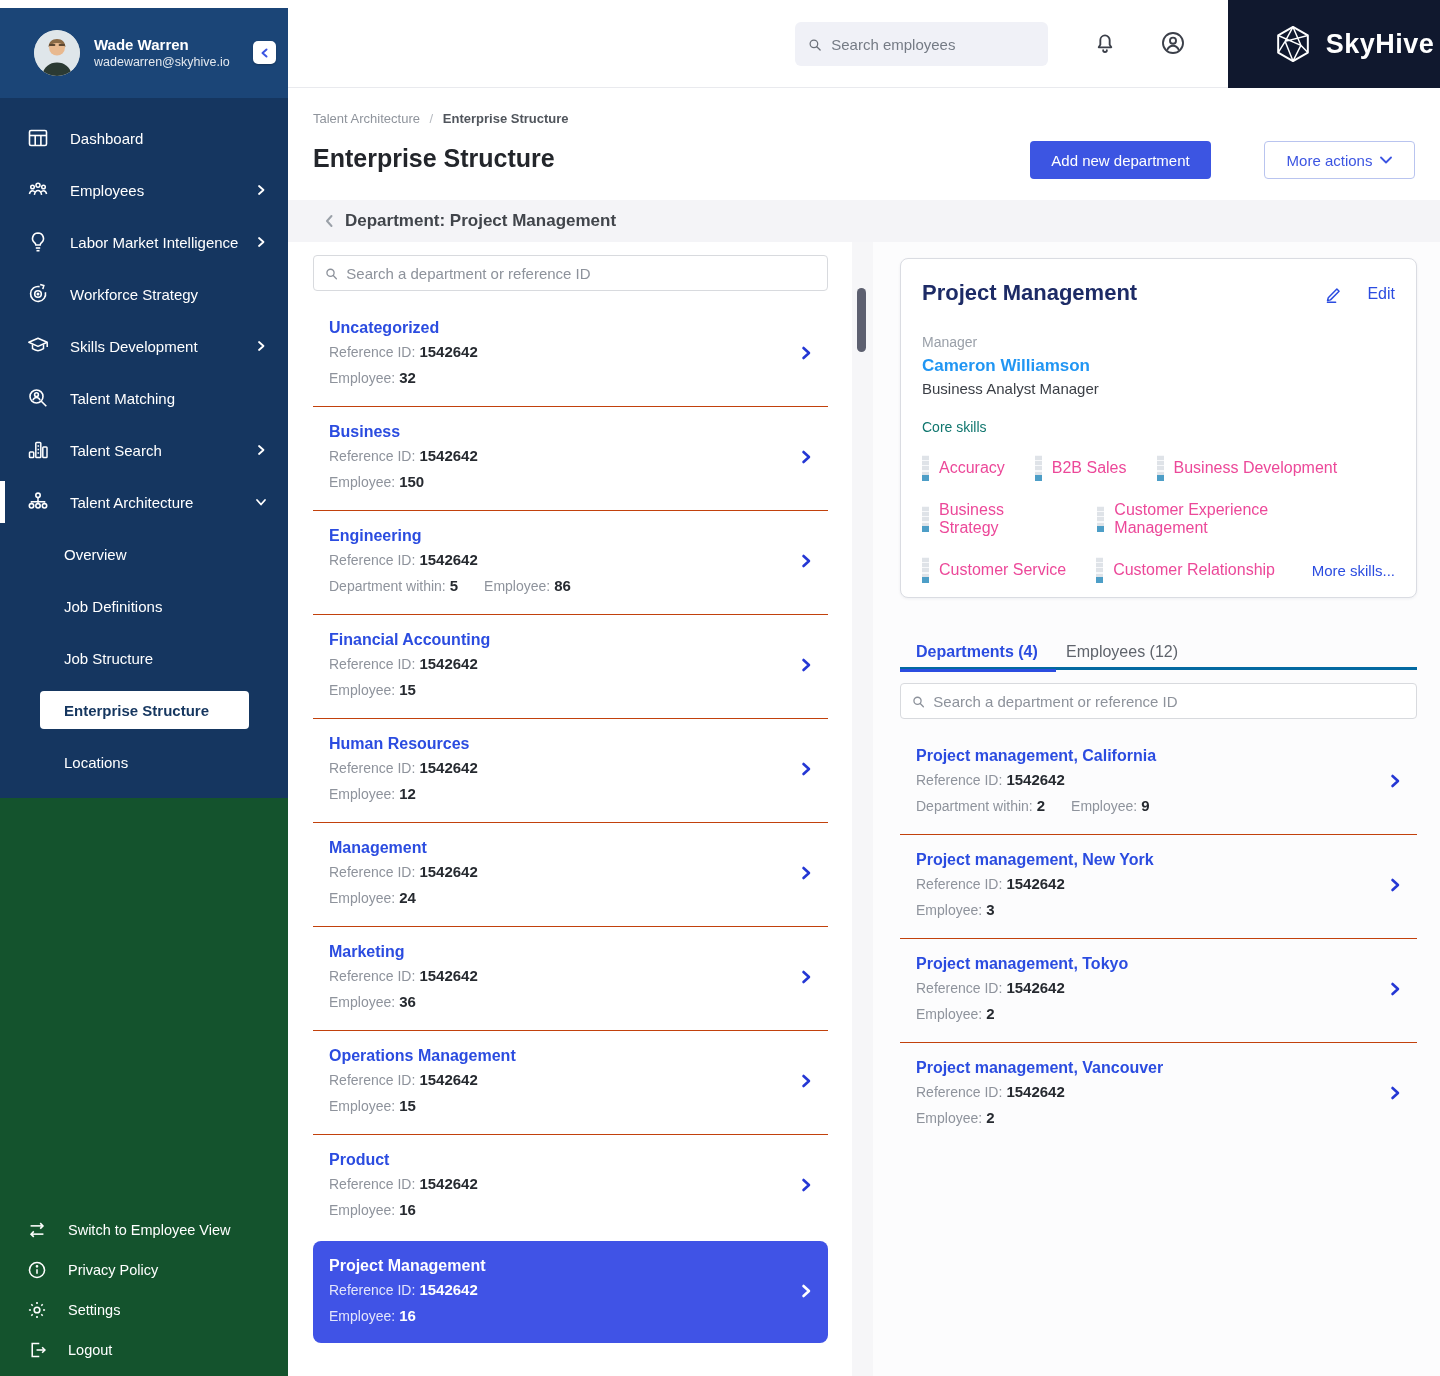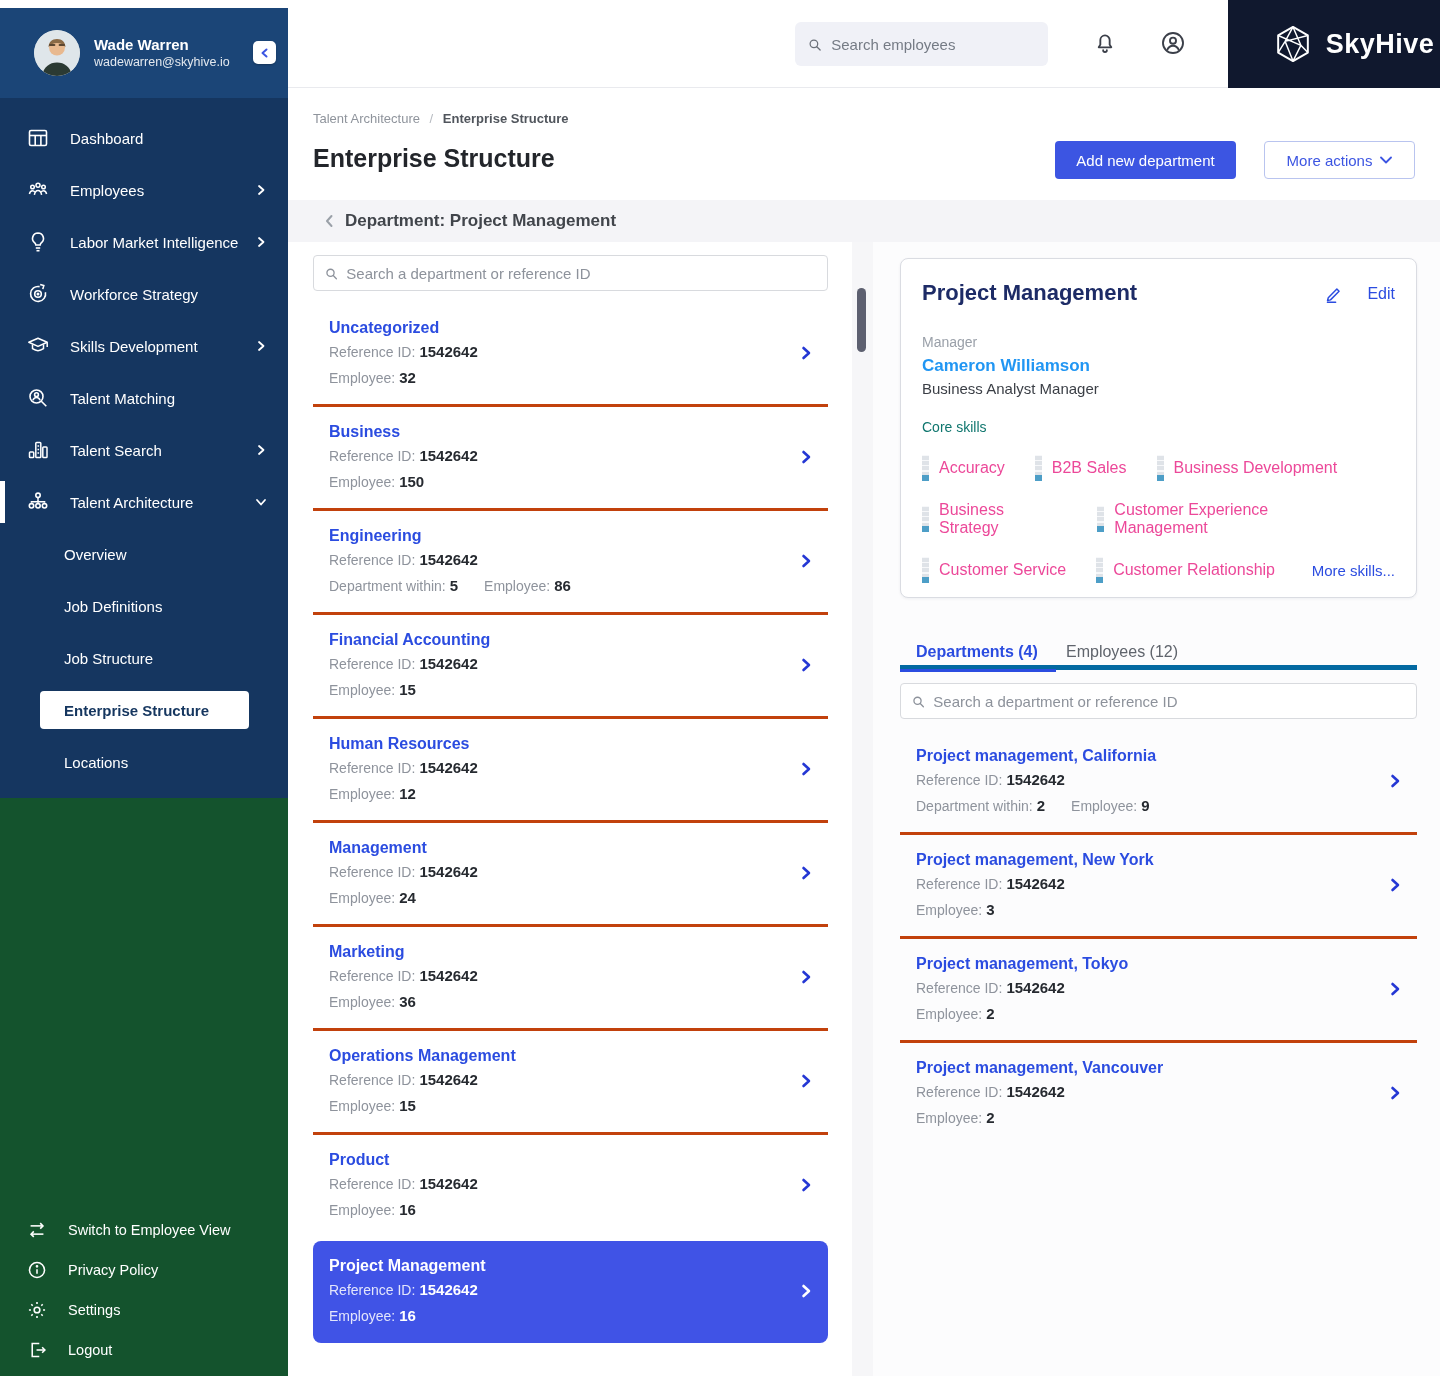--- a/index.html
+++ b/index.html
@@ -55,21 +55,21 @@
   .logo-block { position:absolute; right:0; top:0; width:212px; height:88px; background:#10182e;
     display:flex; align-items:center; justify-content:center; gap:12px; color:#fff;padding-left:38px; }
   .logo-text { font-size:27px; font-weight:700; letter-spacing:.5px; }
 
   
   .breadcrumb { position:absolute; left:313px; top:111px; font-size:13px; color:#8f949c; }
   .breadcrumb .sep { margin:0 6px; color:#b6bac0; }
   .breadcrumb .cur { color:#50555c; font-weight:700; }
   .page-title { position:absolute; left:313px; top:144px; font-size:25px; font-weight:700;
     color:#23262b; }
-  .btn-primary { position:absolute; left:1055px; top:141px; width:181px; height:38px;
+  .btn-primary { position:absolute; left:1030px; top:141px; width:181px; height:38px;
     background:#3c55e2; color:#fff; font-size:15px; border:none; border-radius:4px;
     cursor:pointer; font-family:"Liberation Sans",sans-serif; }
   .btn-secondary { position:absolute; left:1264px; top:141px; width:151px; height:38px;
     background:#fff; color:#3c55e2; font-size:15px; border:1px solid #b9c4ef; border-radius:4px;
     cursor:pointer; font-family:"Liberation Sans",sans-serif; display:flex; align-items:center;
     justify-content:center; gap:8px; }
   .subheader { position:absolute; left:288px; top:200px; width:1152px; height:42px;
     background:#f4f4f7; display:flex; align-items:center; }
   .subheader .backchev { margin-left:33px; width:18px; height:18px; cursor:pointer; }
   .subheader .sh-title { margin-left:6px; font-size:17px; font-weight:700; color:#41454b; }
@@ -79,21 +79,21 @@
     border-radius:4px; display:flex; align-items:center; padding:0 10px; }
   .search-box input { border:none; outline:none; background:transparent; font-size:15px;
     font-family:"Liberation Sans",sans-serif; width:100%; margin-left:8px; color:#33373d; }
   .search-box input::placeholder { color:#8d929b; }
   .dept-search { left:313px; top:255px; width:515px; }
   .sub-search { left:900px; top:683px; width:517px; }
 
   .dept-list { position:absolute; left:313px; top:303px; width:515px; }
   .sub-list  { position:absolute; left:900px; top:731px; width:517px; }
   .d-row { position:relative; height:104px; padding:15px 40px 0 16px; cursor:pointer; }
-  .d-row.bordered { border-bottom:3px solid #c2410c; }
+  .d-row.bordered { border-bottom:1px solid #c2410c; }
   .d-title { font-size:16px; font-weight:700; color:#2b4ce0; line-height:20px; }
   .d-line { margin-top:5px; font-size:14px; color:#8e939c; }
   .d-line .val { font-size:15px; color:#262a30; font-weight:700; margin-left:4px; }
   .d-line .gap { display:inline-block; width:26px; }
   .d-line.emp { margin-top:9px; }
   .row-chev { position:absolute; right:14px; top:42px; width:16px; height:16px; color:#2437d4; }
   .d-row.selected { background:#4053e6; border-radius:8px; height:102px; margin-top:2px; }
   .d-row.selected .d-title { color:#fff; }
   .d-row.selected .d-line { color:rgba(255,255,255,.85); }
   .d-row.selected .d-line .val { color:#fff; }
@@ -123,21 +123,21 @@
   .skill { display:flex; align-items:center; margin-right:30px; font-size:16px; color:#ec4899; }
   .skill-bar { width:7px; height:26px; margin-right:10px;
     background:
       linear-gradient(to top, #4d9ec7 0 6px, rgba(0,0,0,0) 6px),
       repeating-linear-gradient(to top, #dfe3e8 0 4px, #f7f8fa 4px 5.3px); }
   .more-skills { margin-left:auto; margin-right:0; color:#2b4ce0; font-size:15px;
     cursor:pointer; background:none; border:none; font-family:"Liberation Sans",sans-serif; }
 
   
   .tabs { position:absolute; left:900px; top:634px; width:517px; height:36px;
-    border-bottom:5px solid #0369a1; }
+    border-bottom:3px solid #0369a1; }
   .tab { position:absolute; top:0; height:36px; font-size:16px; cursor:pointer;
     background:none; border:none; font-family:"Liberation Sans",sans-serif; }
   .tab.active { left:16px; color:#2b4ce0; font-weight:700; }
   .tab.active::after { content:""; position:absolute; left:-16px; right:-18px; bottom:-2px;
     height:3px; background:#2b4ce0; }
   .tab.inactive { left:166px; color:#5f646c; }
 </style>
 </head>
 <body>
 

